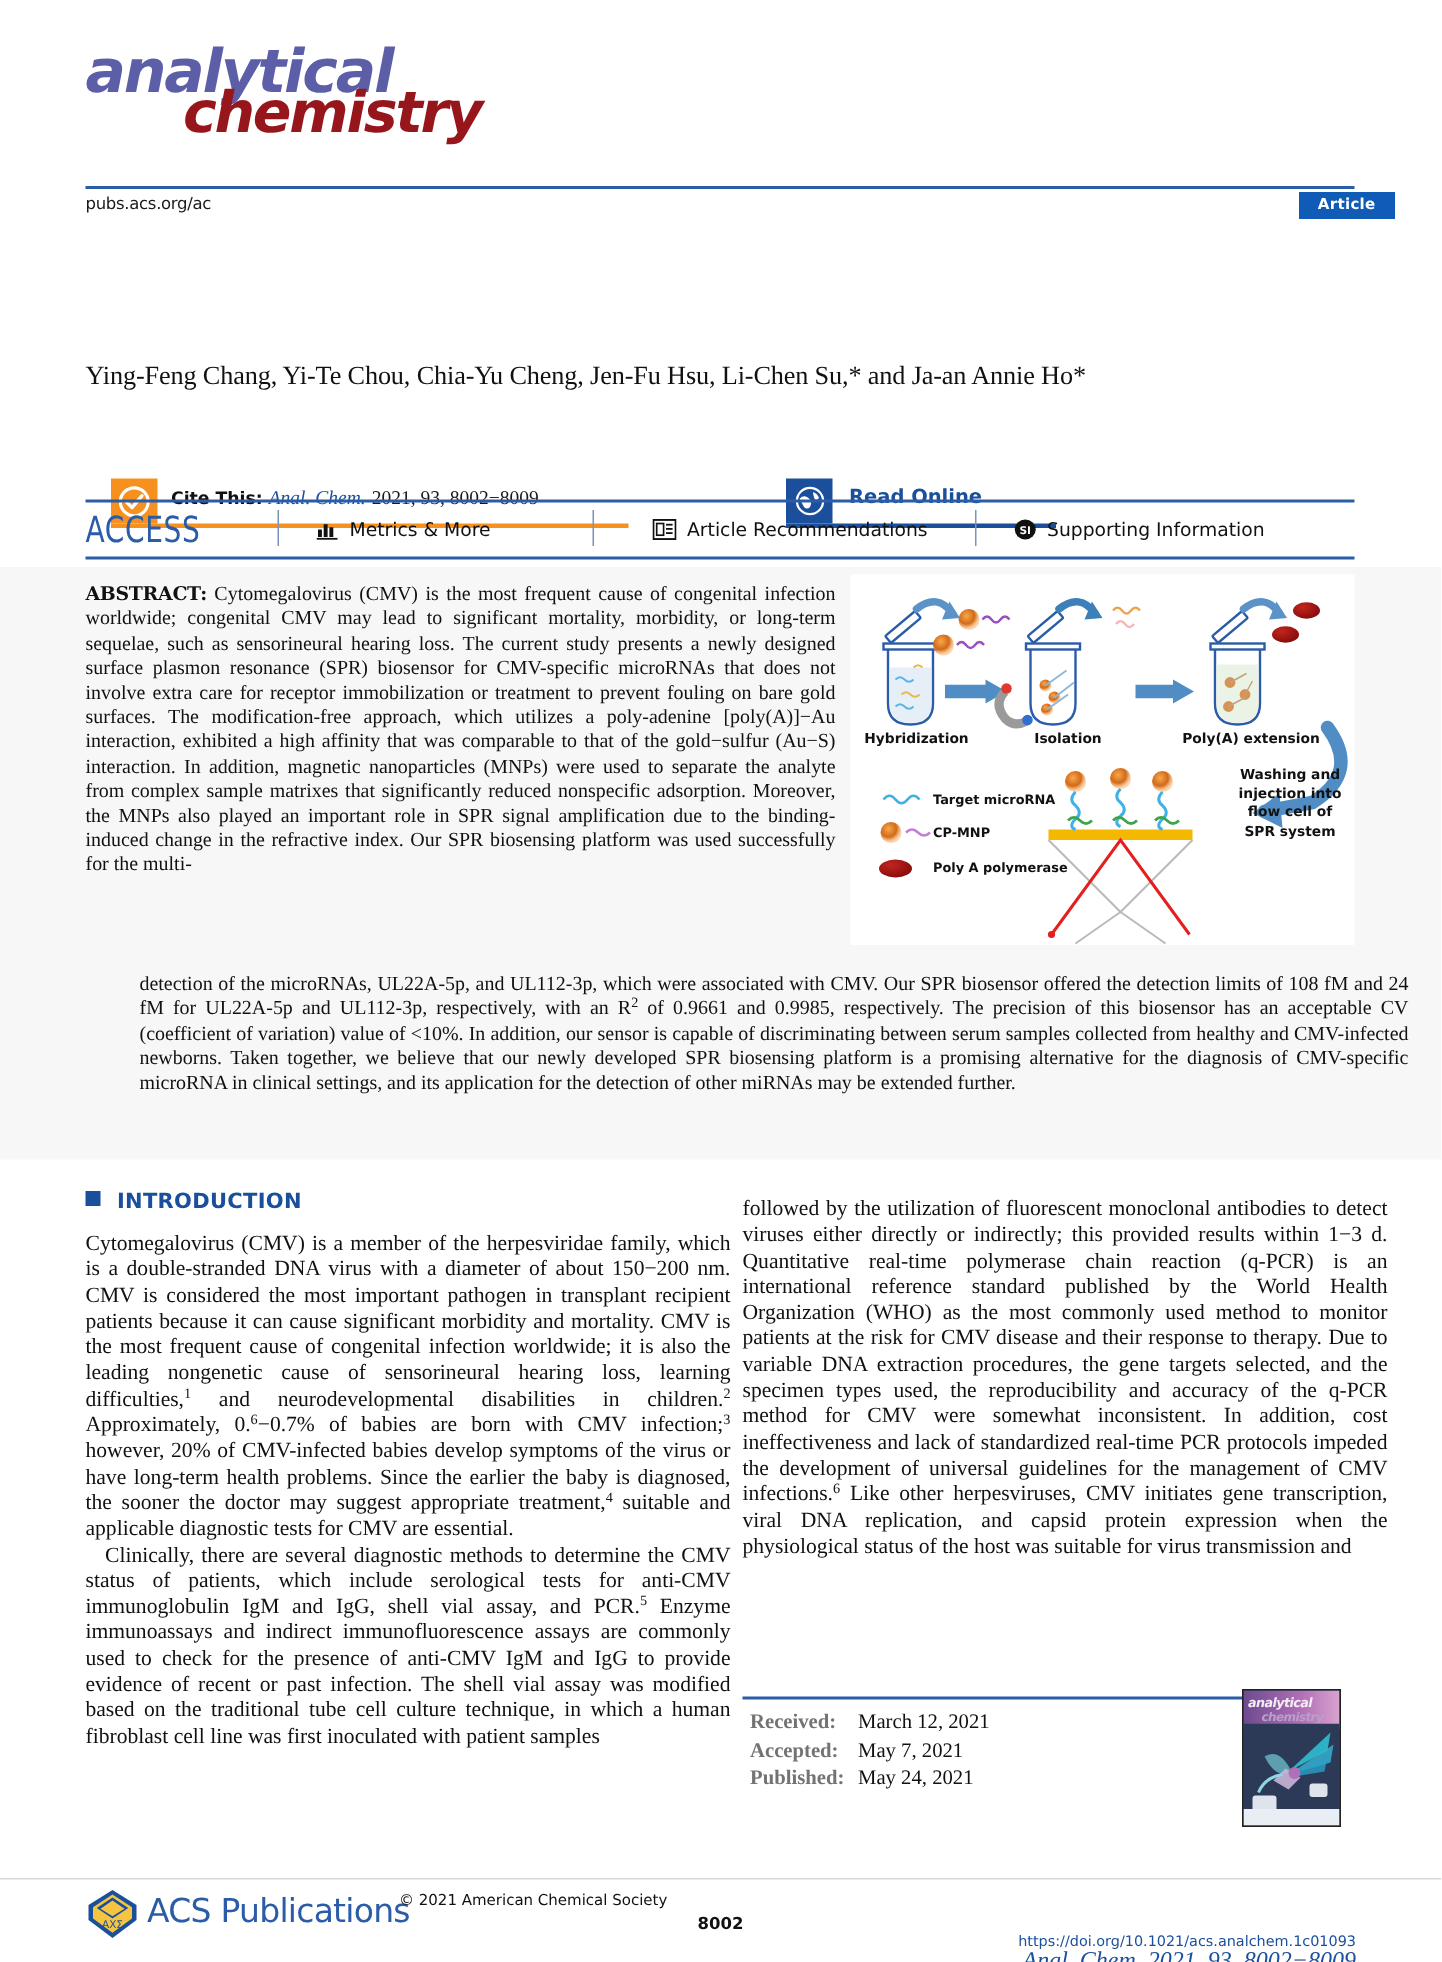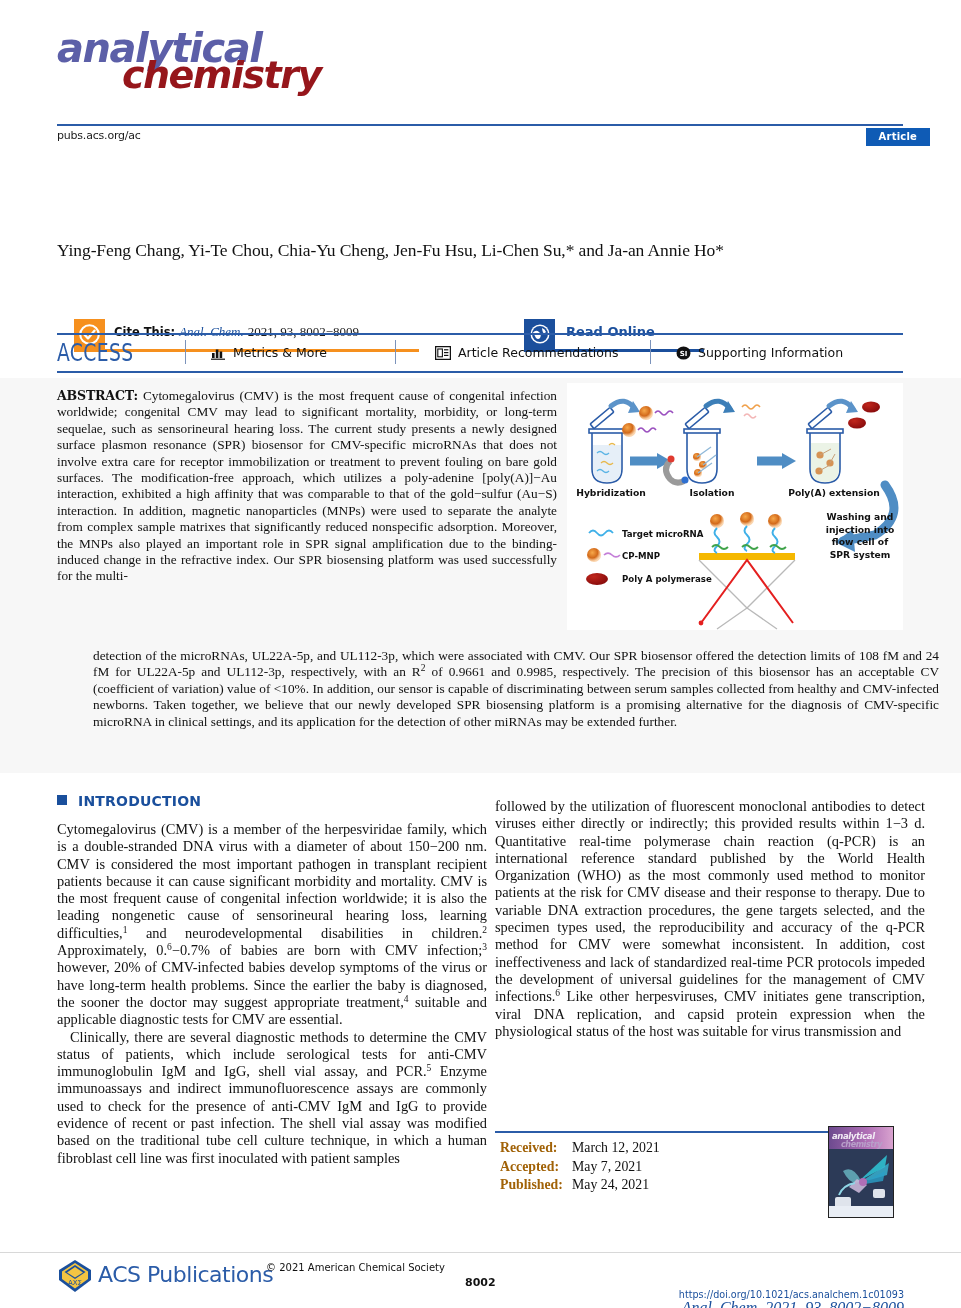--- a/index.html
+++ b/index.html
@@ -145,21 +145,21 @@
   .col p { text-indent: 13px; margin: 0; }
   .col p.first { text-indent: 0; }
   sup { font-size: 9.5px; vertical-align: 5px; line-height: 0; }
 
   
   .dates-rule { position: absolute; left: 495px; top: 1131px; width: 370px; height: 1.5px; background: #2b5ca8; }
   .dates {
     position: absolute; left: 500px; top: 1139px;
     font-family: "Liberation Serif", serif; font-size: 13.8px; line-height: 18.6px;
   }
-  .dates .k { color: #a16207; font-weight: bold; display: inline-block; width: 72px; }
+  .dates .k { color: #737373; font-weight: bold; display: inline-block; width: 72px; }
   .dates .v { color: #111; }
 
   .cover {
     position: absolute; left: 828px; top: 1126px; width: 66px; height: 92px;
     border: 1.5px solid #222; background: #2f3d5e; overflow: hidden;
   }
   .cover .cv-top { position: absolute; left: 0; top: 0; width: 100%; height: 26px;
     background: linear-gradient(90deg,#6d4a8f 0%, #b06fb6 60%, #d9a3cf 100%); }
   .cover .cv-ttl { position: absolute; left: 3px; top: 4px;
     font-family: "DejaVu Sans", sans-serif; font-weight: bold; font-style: italic;

